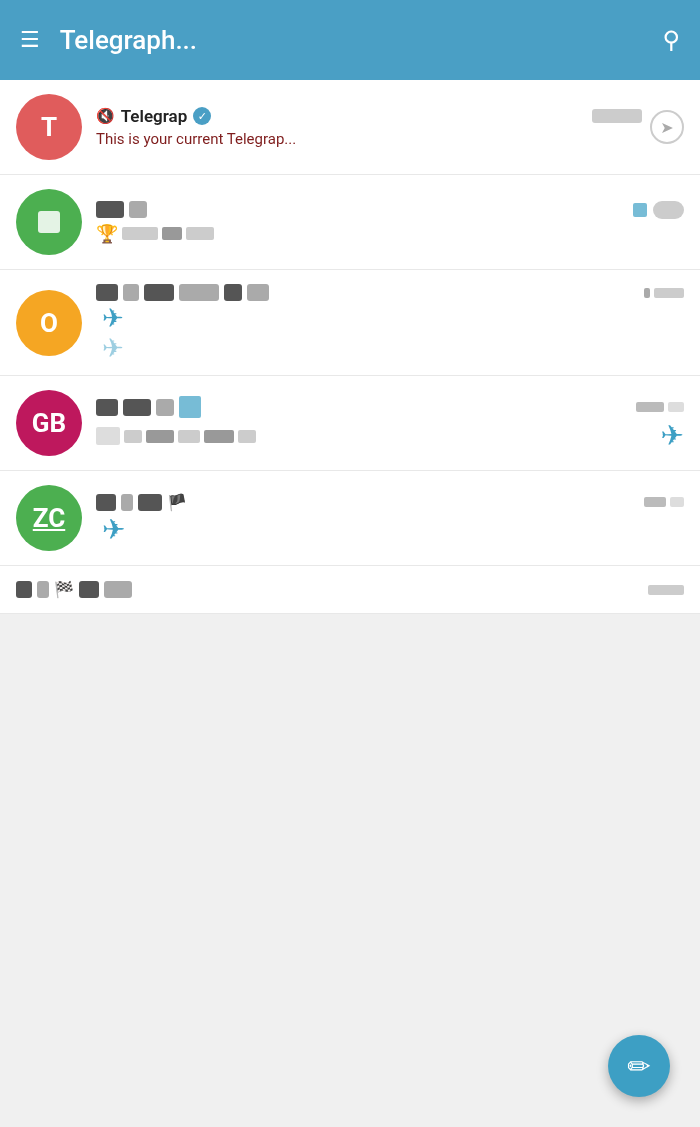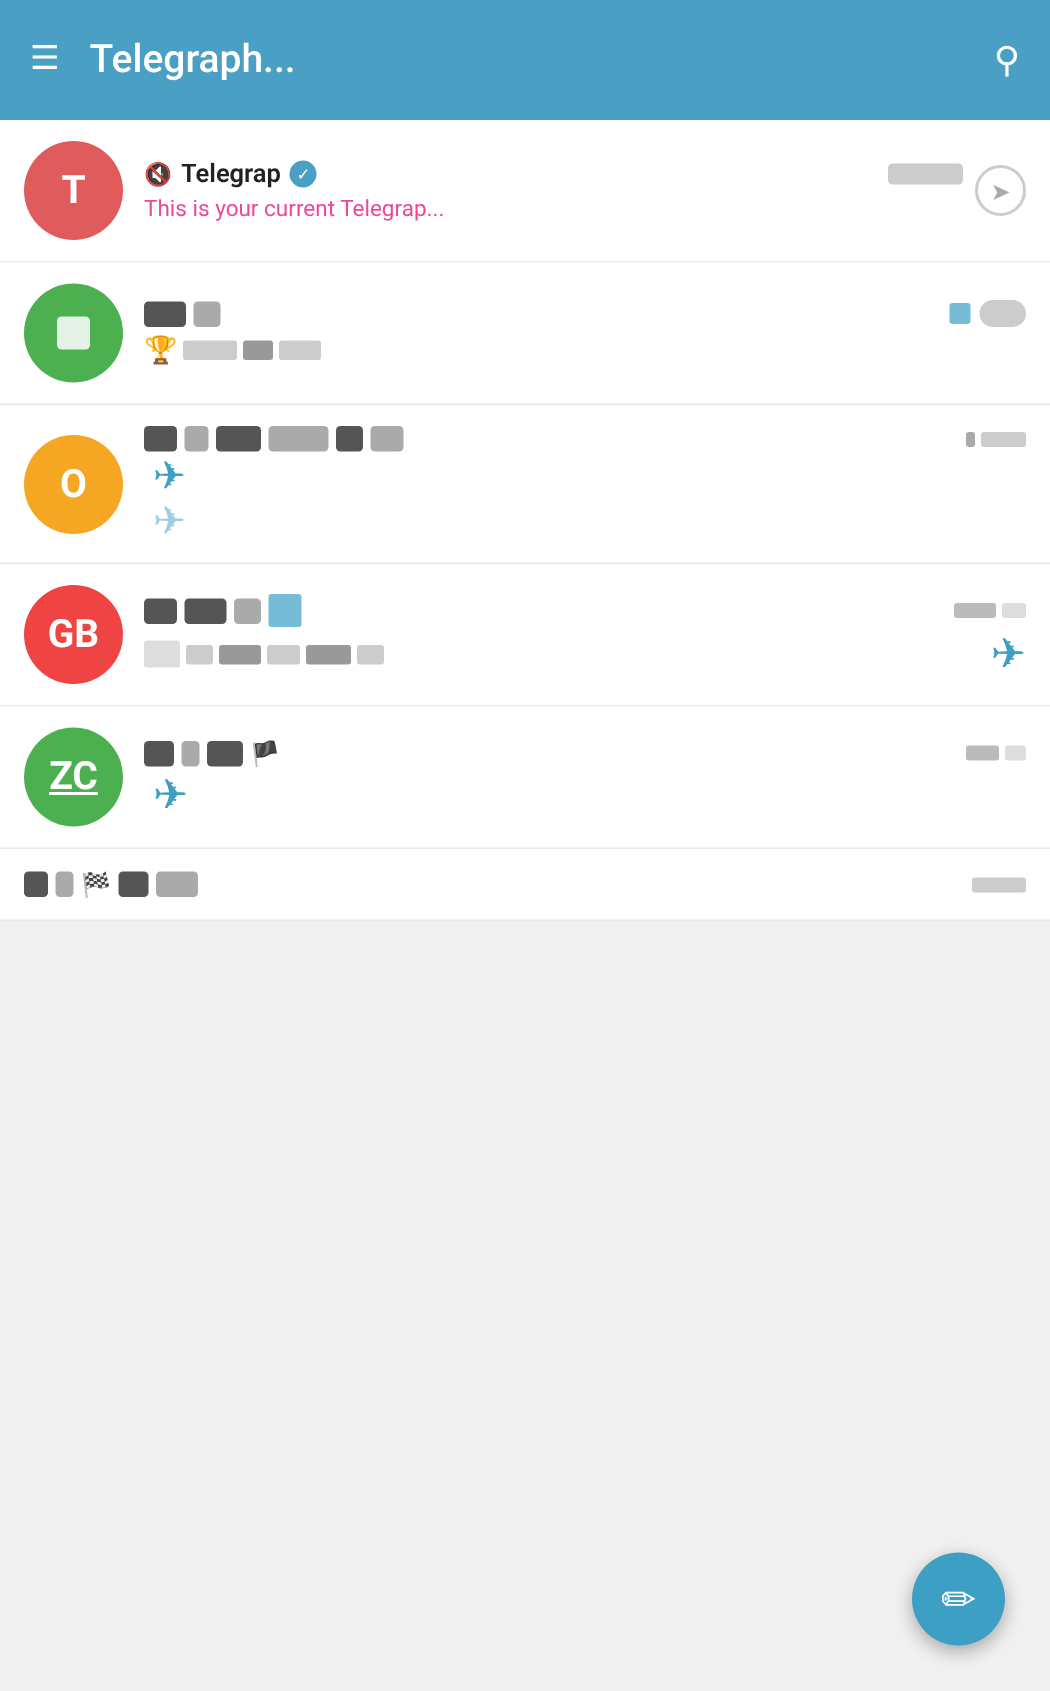--- a/index.html
+++ b/index.html
@@ -65,21 +65,21 @@
       font-weight: bold;
       color: white;
       flex-shrink: 0;
       margin-right: 14px;
       position: relative;
     }
     .avatar-red    { background: #e05c5c; }
     .avatar-green  { background: #4caf50; }
     .avatar-orange { background: #f5a623; }
     .avatar-blue   { background: #3d9fc4; }
-    .avatar-green2 { background: #ef4444; }
+    .avatar-green2 { background: #be185d; }
     .avatar-green3 { background: #4caf50; text-decoration: underline; }
     .avatar-purple { background: #9c77d4; }
 
     
     .avatar-inner-icon {
       width: 22px;
       height: 22px;
       background: white;
       border-radius: 3px;
       position: absolute;
@@ -142,21 +142,21 @@
       display: inline-block;
     }
 
     .chat-bottom-row {
       display: flex;
       align-items: center;
       justify-content: space-between;
     }
     .chat-preview {
       font-size: 15px;
-      color: #ec4899;
+      color: #7f1d1d;
       white-space: nowrap;
       overflow: hidden;
       text-overflow: ellipsis;
       flex: 1;
     }
     .chat-preview-blue {
       color: #3d9fc4;
     }
 
     

